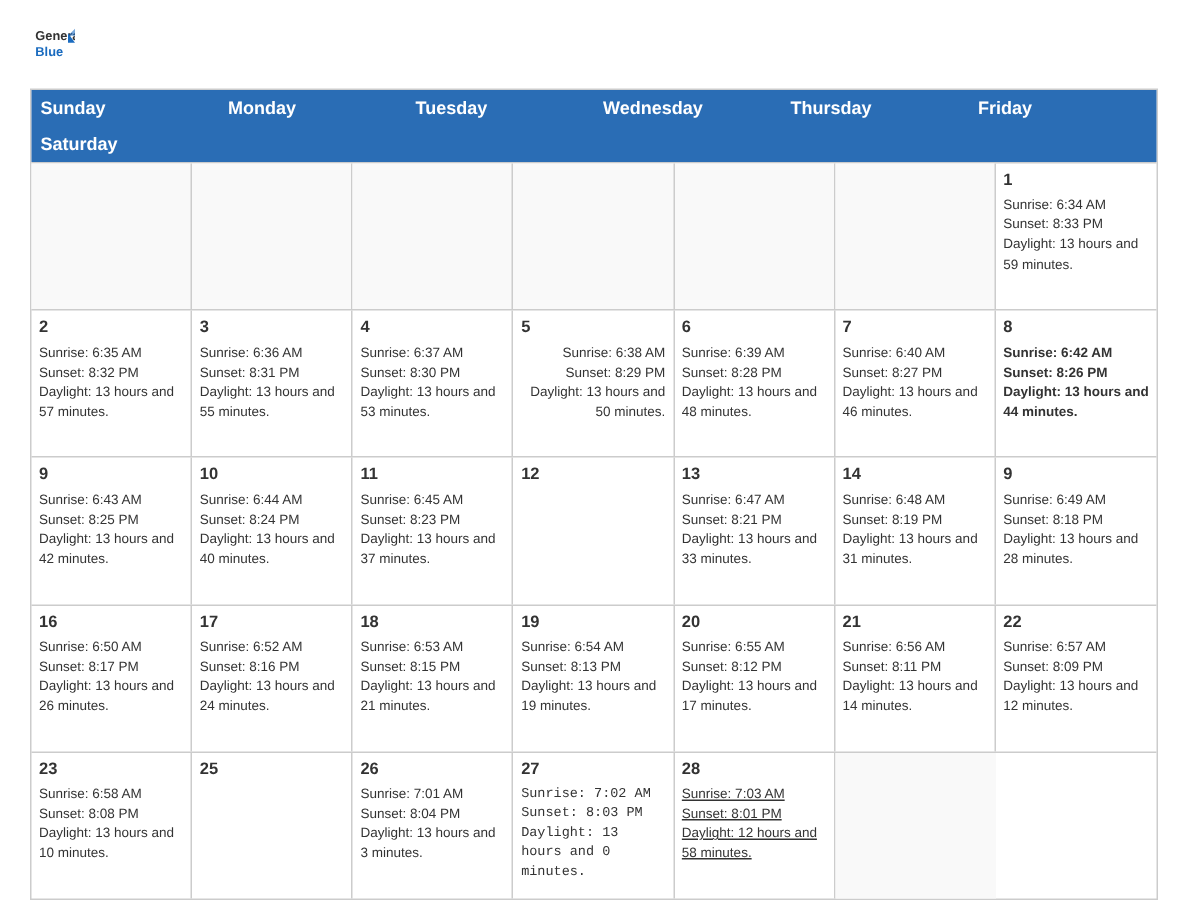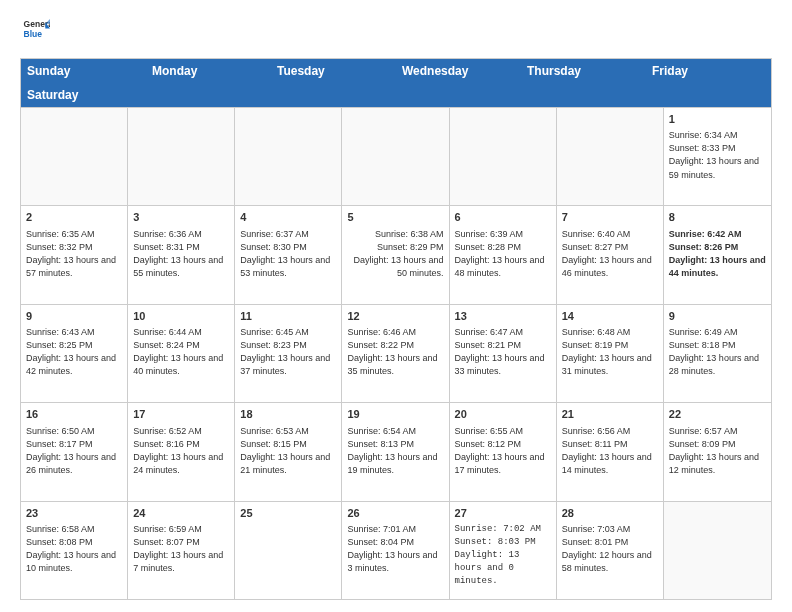--- a/index.html
+++ b/index.html
@@ -206,23 +206,20 @@
 Daylight: 13 hours and 40 minutes.</div>
           </div>
           <div class="cal-cell">
             <span class="day-num">11</span>
             <div class="cell-text" style="white-space: pre-line;">Sunrise: 6:45 AM
 Sunset: 8:23 PM
 Daylight: 13 hours and 37 minutes.</div>
           </div>
           <div class="cal-cell">
             <span class="day-num">12</span>
-            <div class="cell-text" style="white-space: pre-line;">Sunrise: 6:46 AM
-Sunset: 8:22 PM
-Daylight: 13 hours and 35 minutes.</div>
           </div>
           <div class="cal-cell">
             <span class="day-num">13</span>
             <div class="cell-text" style="white-space: pre-line;">Sunrise: 6:47 AM
 Sunset: 8:21 PM
 Daylight: 13 hours and 33 minutes.</div>
           </div>
           <div class="cal-cell">
             <span class="day-num">14</span>
             <div class="cell-text" style="white-space: pre-line;">Sunrise: 6:48 AM
@@ -281,43 +278,37 @@
           </div>
         </div>
         <div class="cal-week">
           <div class="cal-cell">
             <span class="day-num">23</span>
             <div class="cell-text" style="white-space: pre-line;">Sunrise: 6:58 AM
 Sunset: 8:08 PM
 Daylight: 13 hours and 10 minutes.</div>
           </div>
           <div class="cal-cell">
-            <span class="day-num">24</span>
-            <div class="cell-text" style="white-space: pre-line;">Sunrise: 6:59 AM
-Sunset: 8:07 PM
-Daylight: 13 hours and 7 minutes.</div>
-          </div>
-          <div class="cal-cell">
             <span class="day-num">25</span>
           </div>
           <div class="cal-cell">
             <span class="day-num">26</span>
             <div class="cell-text" style="white-space: pre-line;">Sunrise: 7:01 AM
 Sunset: 8:04 PM
 Daylight: 13 hours and 3 minutes.</div>
           </div>
           <div class="cal-cell">
             <span class="day-num">27</span>
             <div class="cell-text" style="white-space: pre-line; font-family: Liberation Mono, monospace;">Sunrise: 7:02 AM
 Sunset: 8:03 PM
 Daylight: 13 hours and 0 minutes.</div>
           </div>
           <div class="cal-cell">
             <span class="day-num">28</span>
-            <div class="cell-text" style="white-space: pre-line;">Sunrise: 7:03 AM
+            <div class="cell-text" style="white-space: pre-line; text-decoration: underline;">Sunrise: 7:03 AM
 Sunset: 8:01 PM
 Daylight: 12 hours and 58 minutes.</div>
           </div>
           <div class="cal-cell empty"></div>
         </div>
       </div>
   </div>
 </div>
 
 </body></html>

